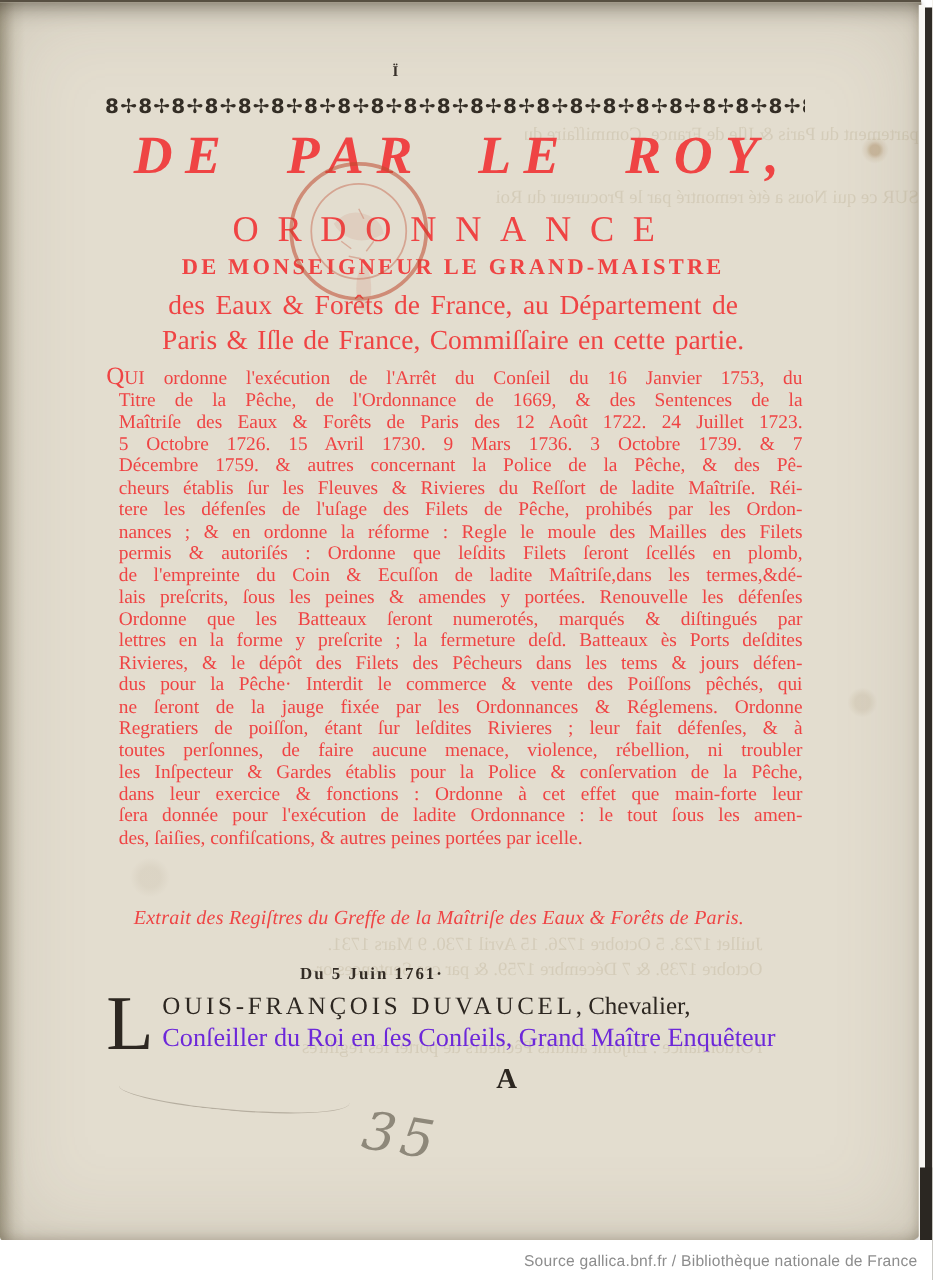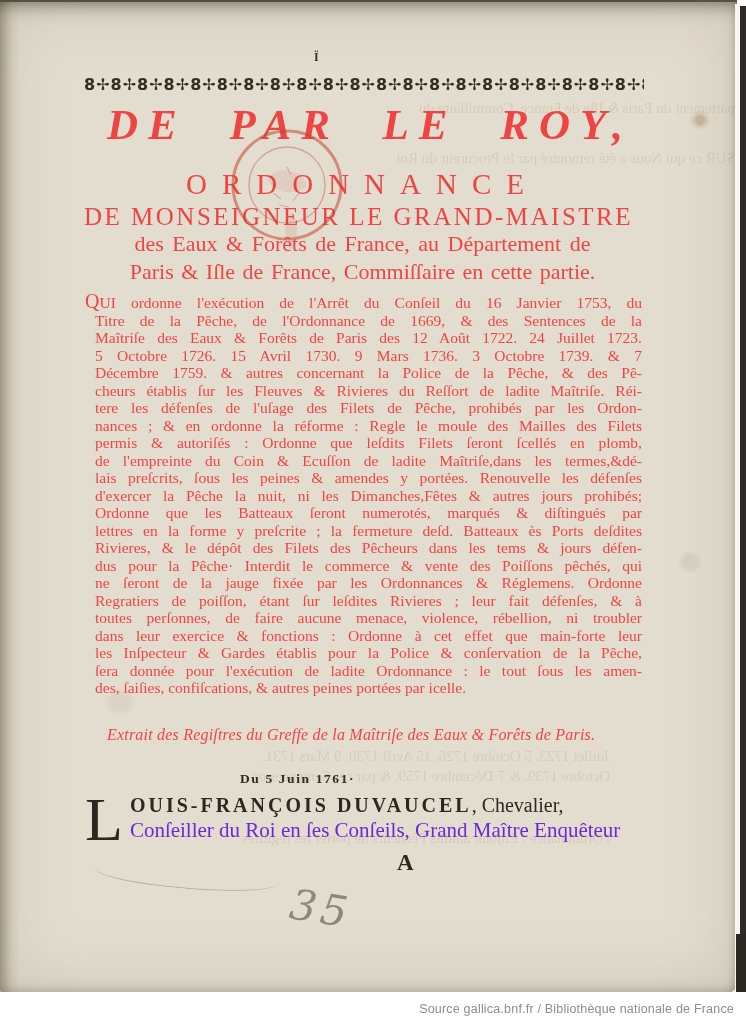--- a/index.html
+++ b/index.html
@@ -40,22 +40,22 @@
   .title{
     position:absolute;left:70px;top:100px;width:600px;text-align:center;
     font-style:italic;font-weight:bold;font-size:43px;letter-spacing:10px;word-spacing:22px;
     white-space:nowrap;
   }
   .h-ordonnance{
     position:absolute;left:84px;top:168px;width:557px;text-align:center;
     font-size:29px;letter-spacing:15px;white-space:nowrap;
   }
   .h-grandmaistre{
-    position:absolute;left:84px;top:203px;width:557px;text-align:left;
-    font-size:25px;letter-spacing:2.5px;white-space:nowrap;
+    position:absolute;left:84px;top:203px;width:557px;text-align:center;
+    font-size:18px;letter-spacing:2.5px;white-space:nowrap;font-weight:bold;
   }
   .h-line3{
     position:absolute;left:84px;top:231px;width:557px;text-align:center;
     font-size:22px;word-spacing:3px;white-space:nowrap;
   }
   .h-line4{
     position:absolute;left:84px;top:259px;width:557px;text-align:center;
     font-size:22px;word-spacing:2px;white-space:nowrap;
   }
 
@@ -73,21 +73,21 @@
     font-style:italic;font-size:16px;letter-spacing:.2px;white-space:nowrap;margin-left:22px;
   }
   .dateline{
     position:absolute;left:240px;top:771px;
     font-size:13.5px;letter-spacing:1.6px;font-weight:bold;color:#332c25;
   }
 
   .signer{position:absolute;left:85px;top:792px;width:565px;display:flex;}
   .dropcap{font-size:62px;line-height:54px;margin-right:7px;color:#2d2721;}
   .signer-l1{font-size:20px;line-height:26px;white-space:nowrap;color:#2d2721;}
-  .signer-caps{letter-spacing:3px;font-weight:bold;}
+  .signer-caps{letter-spacing:3px;}
   .signer-l2{font-size:21px;line-height:24px;white-space:nowrap;color:#6d28d9;}
   .sig-letter{position:absolute;left:397px;top:850px;font-size:23px;font-weight:bold;color:#2d2721;}
 
   .folio{
     position:absolute;left:290px;top:884px;
     font-family:"DejaVu Serif",serif;font-style:italic;font-weight:200;
     font-size:42px;color:#807a6c;transform:rotate(9deg);opacity:.85;letter-spacing:4px;
   }
   .scratch{
     position:absolute;left:95px;top:862px;width:185px;height:26px;
@@ -156,30 +156,29 @@
       <div class="body-line">Titre de la Pêche, de l'Ordonnance de 1669, &amp; des Sentences de la</div>
       <div class="body-line">Maîtriſe des Eaux &amp; Forêts de Paris des 12 Août 1722. 24 Juillet 1723.</div>
       <div class="body-line">5 Octobre 1726. 15 Avril 1730. 9 Mars 1736. 3 Octobre 1739. &amp; 7</div>
       <div class="body-line">Décembre 1759. &amp; autres concernant la Police de la Pêche, &amp; des Pê-</div>
       <div class="body-line">cheurs établis ſur les Fleuves &amp; Rivieres du Reſſort de ladite Maîtriſe. Réi-</div>
       <div class="body-line">tere les défenſes de l'uſage des Filets de Pêche, prohibés par les Ordon-</div>
       <div class="body-line">nances ; &amp; en ordonne la réforme : Regle le moule des Mailles des Filets</div>
       <div class="body-line">permis &amp; autoriſés : Ordonne que leſdits Filets ſeront ſcellés en plomb,</div>
       <div class="body-line">de l'empreinte du Coin &amp; Ecuſſon de ladite Maîtriſe,dans les termes,&amp;dé-</div>
       <div class="body-line">lais preſcrits, ſous les peines &amp; amendes y portées. Renouvelle les défenſes</div>
-      <div class="body-line">d'exercer la Pêche la nuit, ni les Dimanches,Fêtes &amp; autres jours prohibés;</div>
       <div class="body-line">Ordonne que les Batteaux ſeront numerotés, marqués &amp; diſtingués par</div>
       <div class="body-line">lettres en la forme y preſcrite ; la fermeture deſd. Batteaux ès Ports deſdites</div>
       <div class="body-line">Rivieres, &amp; le dépôt des Filets des Pêcheurs dans les tems &amp; jours défen-</div>
       <div class="body-line">dus pour la Pêche· Interdit le commerce &amp; vente des Poiſſons pêchés, qui</div>
       <div class="body-line">ne ſeront de la jauge fixée par les Ordonnances &amp; Réglemens. Ordonne</div>
       <div class="body-line">Regratiers de poiſſon, étant ſur leſdites Rivieres ; leur fait défenſes, &amp; à</div>
       <div class="body-line">toutes perſonnes, de faire aucune menace, violence, rébellion, ni troubler</div>
+      <div class="body-line">les Inſpecteur &amp; Gardes établis pour la Police &amp; conſervation de la Pêche,</div>
       <div class="body-line">dans leur exercice &amp; fonctions : Ordonne à cet effet que main-forte leur</div>
-      <div class="body-line">les Inſpecteur &amp; Gardes établis pour la Police &amp; conſervation de la Pêche,</div>
       <div class="body-line">ſera donnée pour l'exécution de ladite Ordonnance : le tout ſous les amen-</div>
       <div class="body-line">des, ſaiſies, confiſcations, &amp; autres peines portées par icelle.</div>
     </div>
 
   <div class="extract ink">Extrait des Regiſtres du Greffe de la Maîtriſe des Eaux &amp; Forêts de Paris.</div>
   <div class="dateline">Du 5 Juin 1761·</div>
 
   <div class="signer">
     <span class="dropcap">L</span>
     <span>

